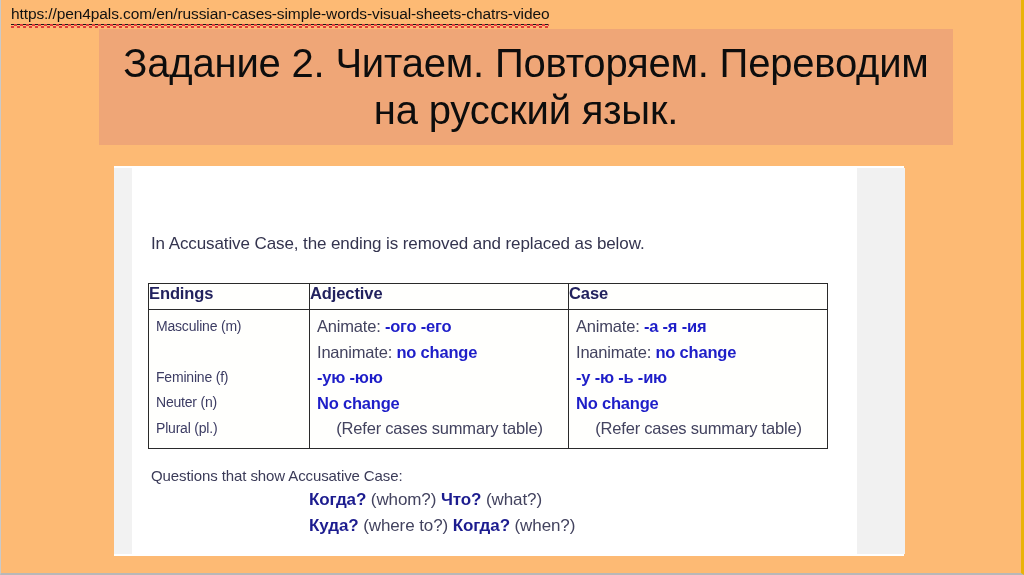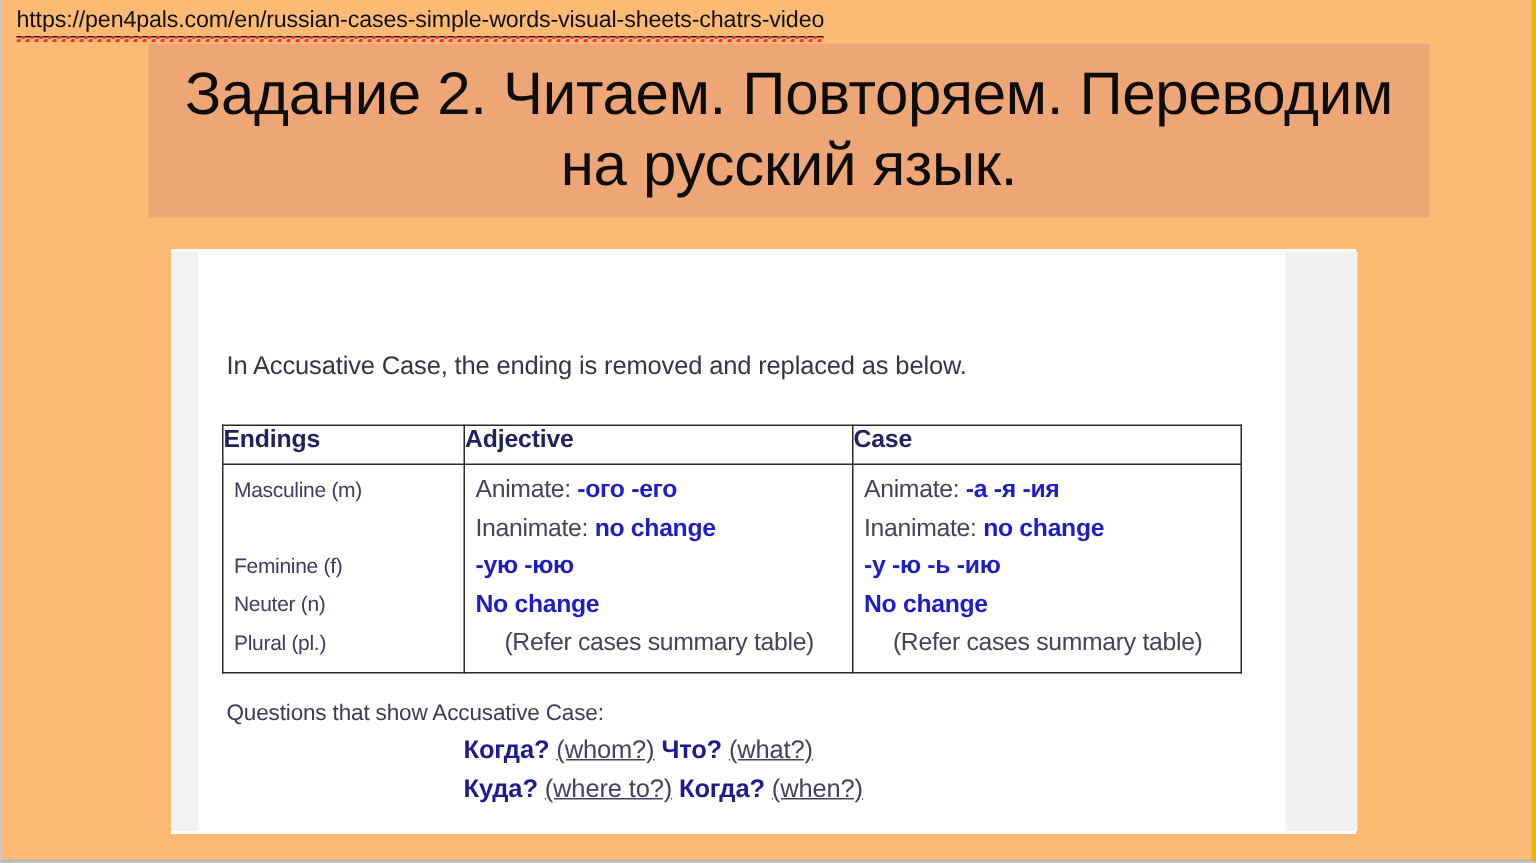--- a/index.html
+++ b/index.html
@@ -194,21 +194,21 @@
   }
   .q-line {
     font-size: 17px;
     letter-spacing: -0.1px;
     white-space: nowrap;
     margin-top: 6px;
     padding-left: 158px;
     color: #3b3b58;
   }
   .q-ru { color: #1c1c8f; font-weight: bold; }
-  .q-en { color: #43435f; text-decoration: underline; }
+  .q-en { color: #43435f; }
 </style>
 </head>
 <body>
 
 <div id="slide">
 
   <div id="url-line">
     <span id="url-text">https://pen4pals.com/en/russian-cases-simple-words-visual-sheets-chatrs-video</span>
   </div>
 

